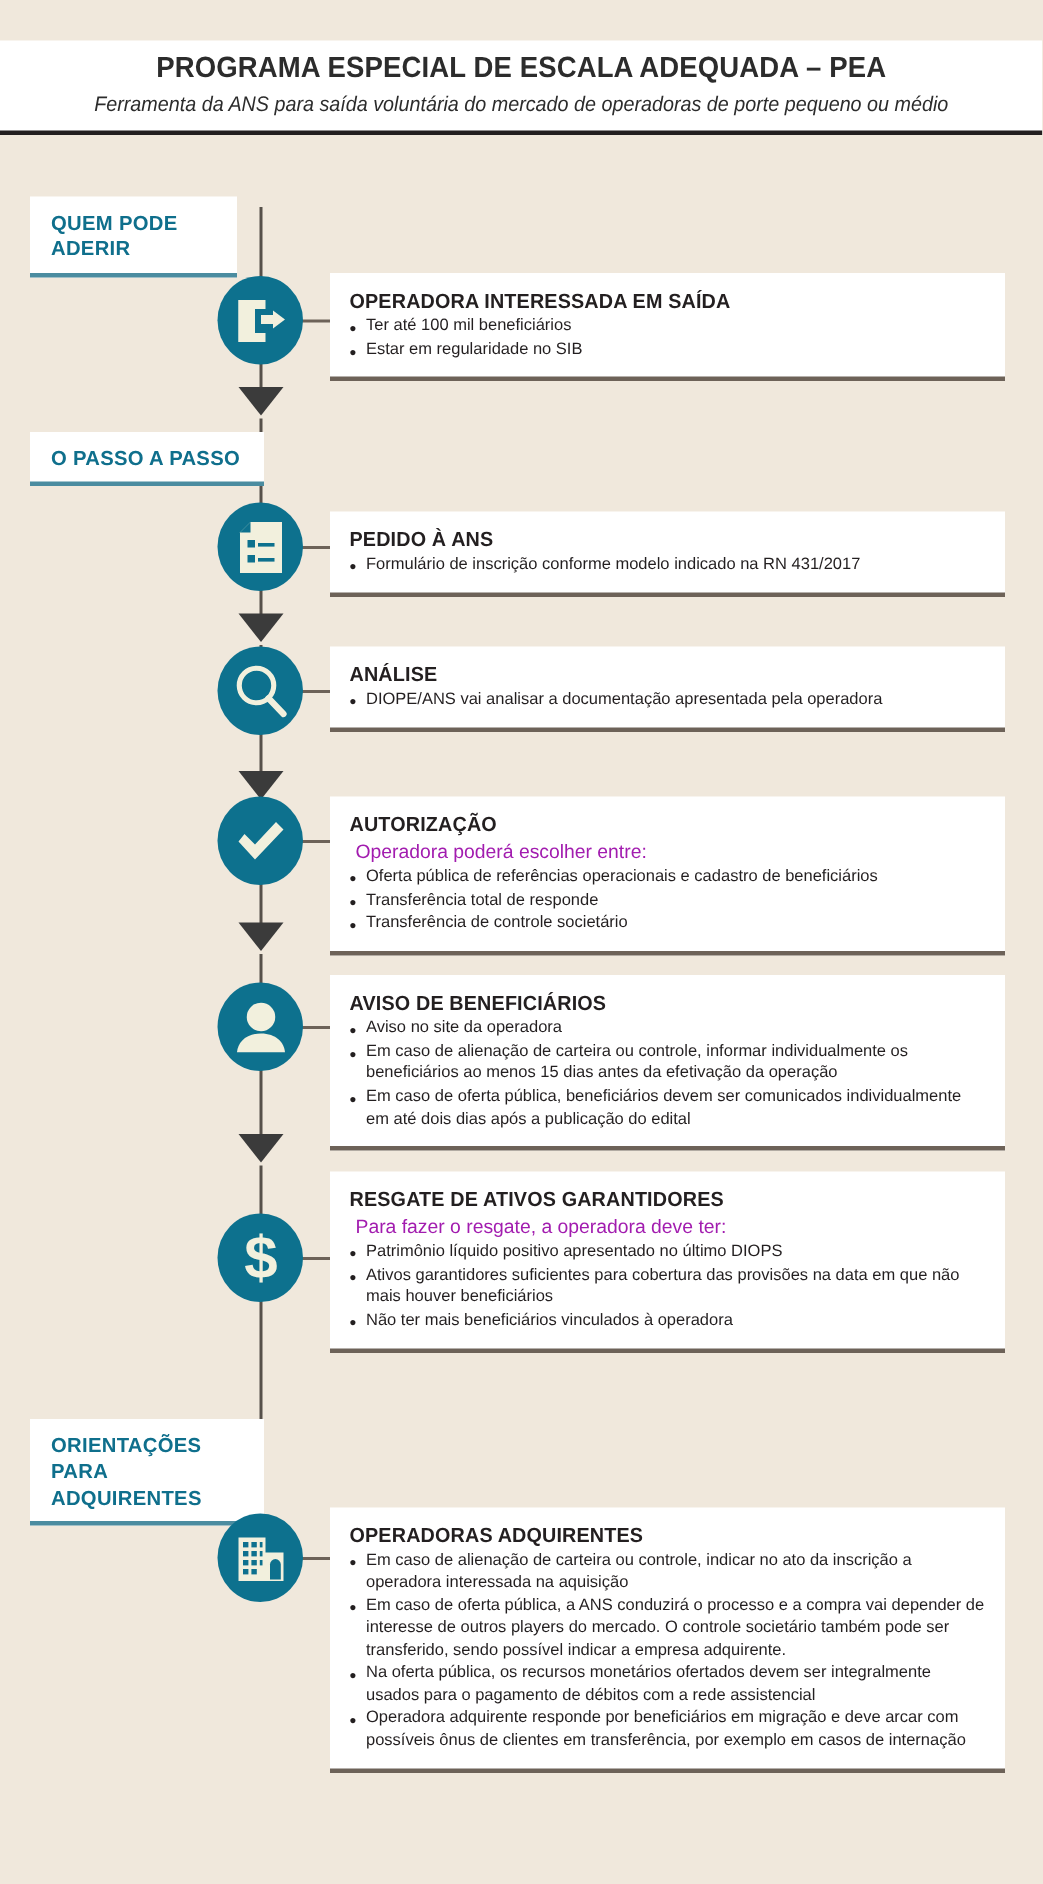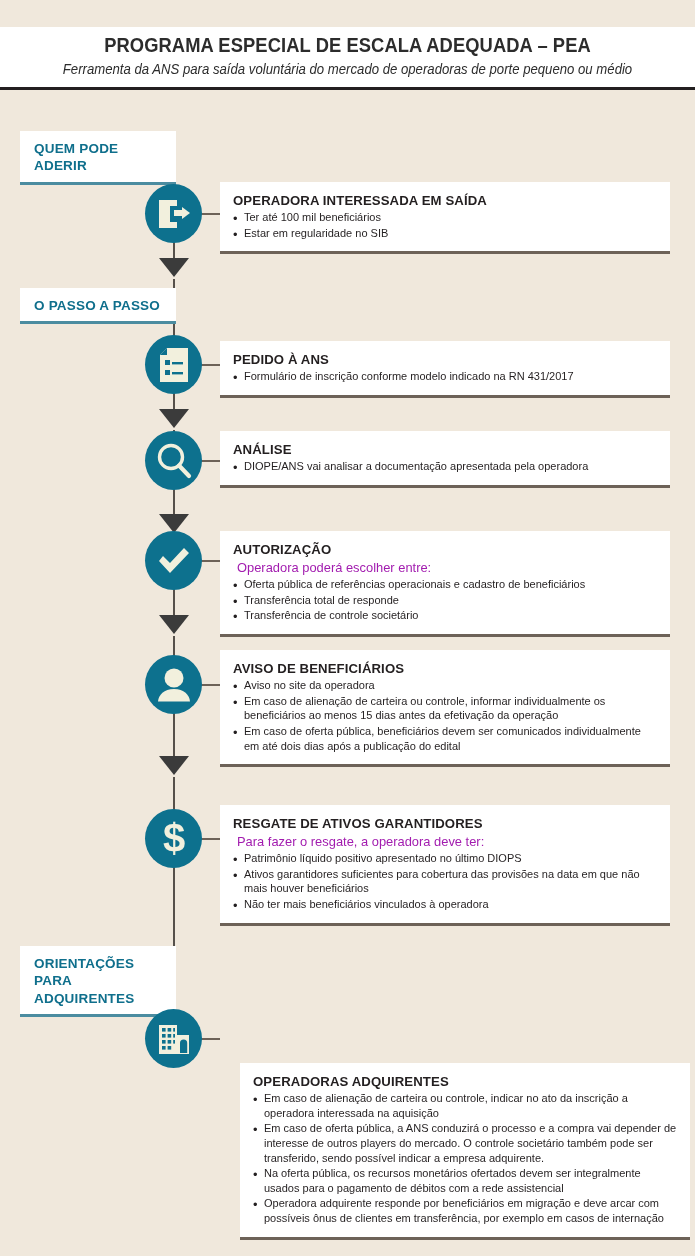--- a/index.html
+++ b/index.html
@@ -53,21 +53,21 @@
     border-bottom: 3px solid #4b8ca0;
     padding: 9px 14px 7px 14px;
     color: #0f6f8c;
     font-weight: bold;
     font-size: 13.5px;
     letter-spacing: 0.2px;
     line-height: 1.28;
     z-index: 5;
     white-space: pre-line;
   }
-  .sec-label.w1 { width: 156px; }
+  .sec-label.w1 { width: 138px; }
   .sec-label.w2 { width: 156px; }
   .sec-label.w3 { width: 156px; }
 
   
   .node {
     position: absolute; left: 145px;
     width: 57px; height: 59px;
     border-radius: 50%;
     background: #0d718e;
     z-index: 6;
@@ -254,31 +254,31 @@
 
   <div class="card" style="top:650px;">
     <div class="card-title">AVISO DE BENEFICIÁRIOS</div>
     <ul class="card-list">
         <li>Aviso no site da operadora</li>
         <li>Em caso de alienação de carteira ou controle, informar individualmente os beneficiários ao menos 15 dias antes da efetivação da operação</li>
         <li>Em caso de oferta pública, beneficiários devem ser comunicados individualmente em até dois dias após a publicação do edital</li>
       </ul>
   </div>
 
-  <div class="card" style="top:805px;">
+  <div class="card" style="top:781px;">
     <div class="card-title">RESGATE DE ATIVOS GARANTIDORES</div>
     <div class="card-lead">Para fazer o resgate, a operadora deve ter:</div>
     <ul class="card-list">
         <li>Patrimônio líquido positivo apresentado no último DIOPS</li>
         <li>Ativos garantidores suficientes para cobertura das provisões na data em que não mais houver beneficiários</li>
         <li>Não ter mais beneficiários vinculados à operadora</li>
       </ul>
   </div>
 
-  <div class="card" style="top:1063px;margin-left:20px;">
+  <div class="card" style="top:1005px;">
     <div class="card-title">OPERADORAS ADQUIRENTES</div>
     <ul class="card-list">
         <li>Em caso de alienação de carteira ou controle, indicar no ato da inscrição a operadora interessada na aquisição</li>
         <li>Em caso de oferta pública, a ANS conduzirá o processo e a compra vai depender de interesse de outros players do mercado. O controle societário também pode ser transferido, sendo possível indicar a empresa adquirente.</li>
         <li>Na oferta pública, os recursos monetários ofertados devem ser integralmente usados para o pagamento de débitos com a rede assistencial</li>
         <li>Operadora adquirente responde por beneficiários em migração e deve arcar com possíveis ônus de clientes em transferência, por exemplo em casos de internação</li>
       </ul>
   </div>
 
 </div>

